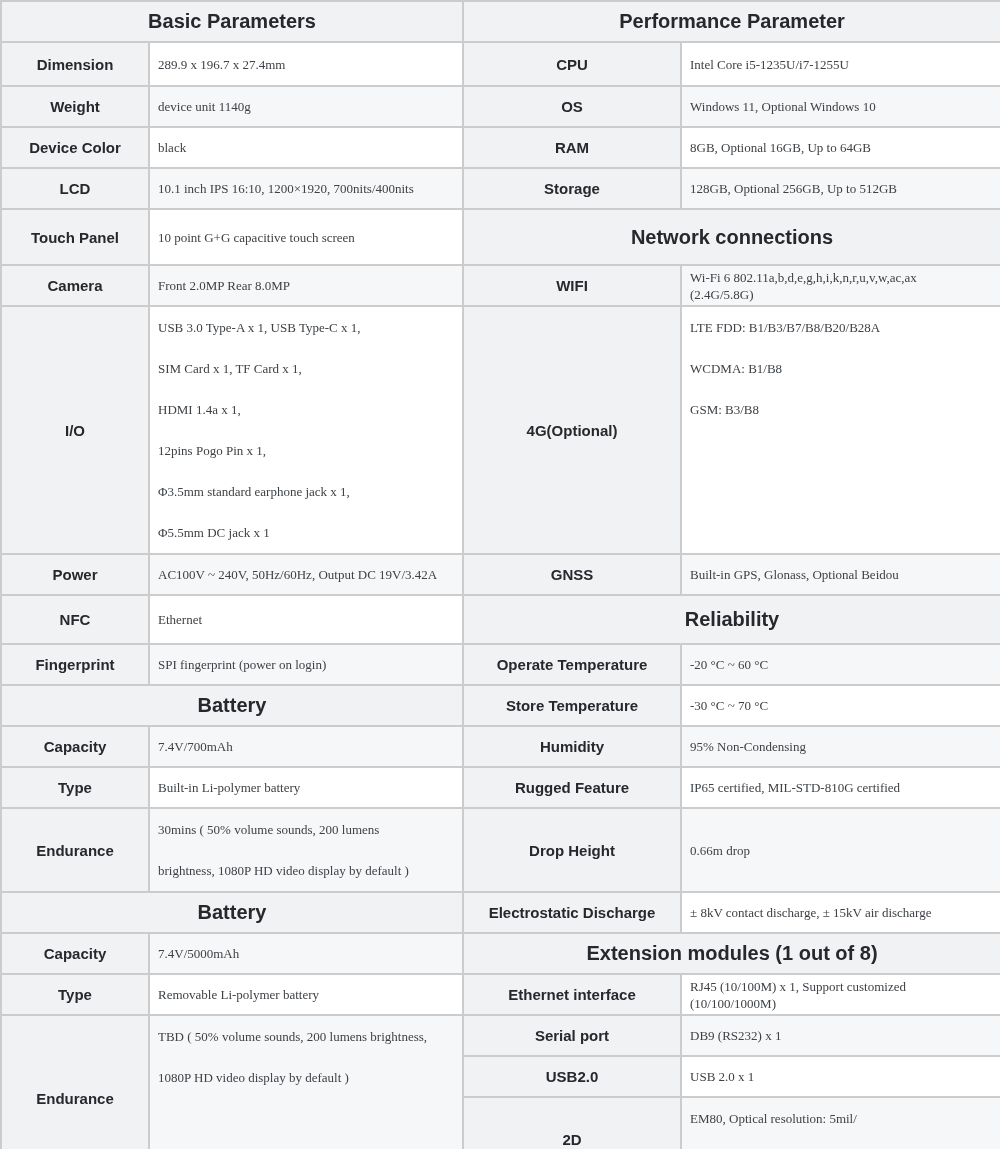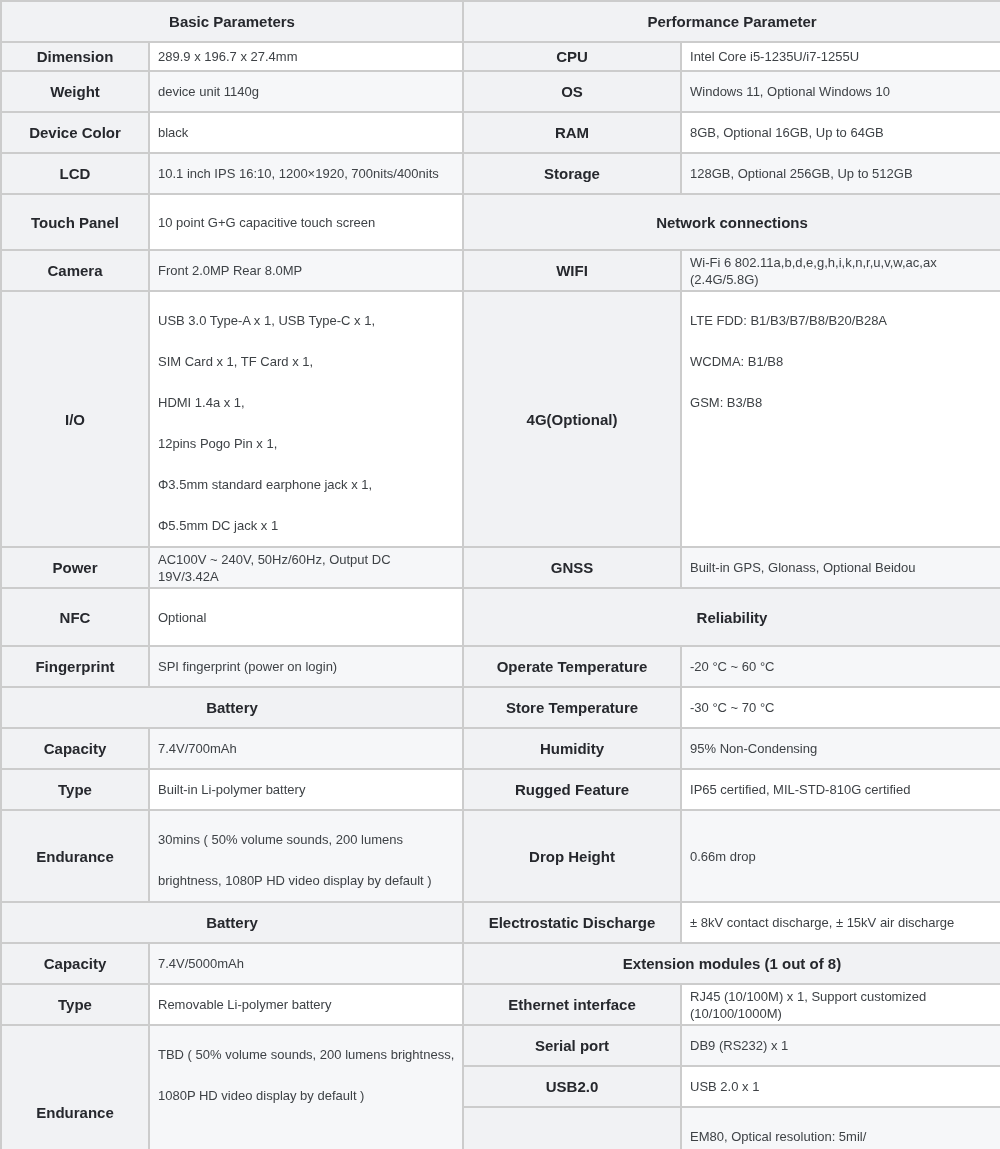--- a/index.html
+++ b/index.html
@@ -25,32 +25,33 @@
   }
   th.section, th.label{
     background:var(--header-bg);
     color:var(--label-text);
     font-weight:bold;
     font-size:15px;
     text-align:center;
     vertical-align:middle;
     padding:2px 4px;
   }
-  th.section{font-size:15px;}
+  th.section{font-size:20px;}
   td.value{
     background:var(--cell-bg);
     color:var(--value-text);
     font-size:13px;
     text-align:left;
     vertical-align:middle;
     padding:2px 8px;
+    font-family:Liberation Serif, serif;
   }
   tr.stripe td.value{background:var(--stripe-bg);}
   td.value .line{line-height:17px;}
-  td.value.spread{vertical-align:top;padding-top:8px;padding-bottom:0;}
+  td.value.spread{vertical-align:top;padding-top:0;padding-bottom:0;}
   td.value.spread .line{line-height:41px;white-space:nowrap;}
 </style>
 </head>
 <body>
 
 <div class="sheet">
   <table class="spec">
     <colgroup>
         <col style="width: 148px;">
         <col style="width: 314px;">
@@ -59,21 +60,21 @@
       </colgroup>
     <tbody>
         <tr style="height: 41px;">
           <th class="section" colspan="2">
             <div class="line">Basic Parameters</div>
           </th>
           <th class="section" colspan="2">
             <div class="line">Performance Parameter</div>
           </th>
         </tr>
-        <tr style="height: 29px;">
+        <tr style="height: 44px;">
           <th class="label">
             <div class="line">Dimension</div>
           </th>
           <td class="value">
             <div class="line">289.9 x 196.7 x 27.4mm</div>
           </td>
           <th class="label">
             <div class="line">CPU</div>
           </th>
           <td class="value">
@@ -176,26 +177,26 @@
           <td class="value">
             <div class="line">AC100V ~ 240V, 50Hz/60Hz, Output DC 19V/3.42A</div>
           </td>
           <th class="label">
             <div class="line">GNSS</div>
           </th>
           <td class="value">
             <div class="line">Built-in GPS, Glonass, Optional Beidou</div>
           </td>
         </tr>
-        <tr style="height: 58px; margin-top: 18px;">
+        <tr style="height: 49px; margin-top: 18px;">
           <th class="label">
             <div class="line">NFC</div>
           </th>
           <td class="value">
-            <div class="line">Optional</div>
+            <div class="line">Ethernet</div>
           </td>
           <th class="section" colspan="2">
             <div class="line">Reliability</div>
           </th>
         </tr>
         <tr class="stripe" style="height: 41px;">
           <th class="label">
             <div class="line">Fingerprint</div>
           </th>
           <td class="value">

